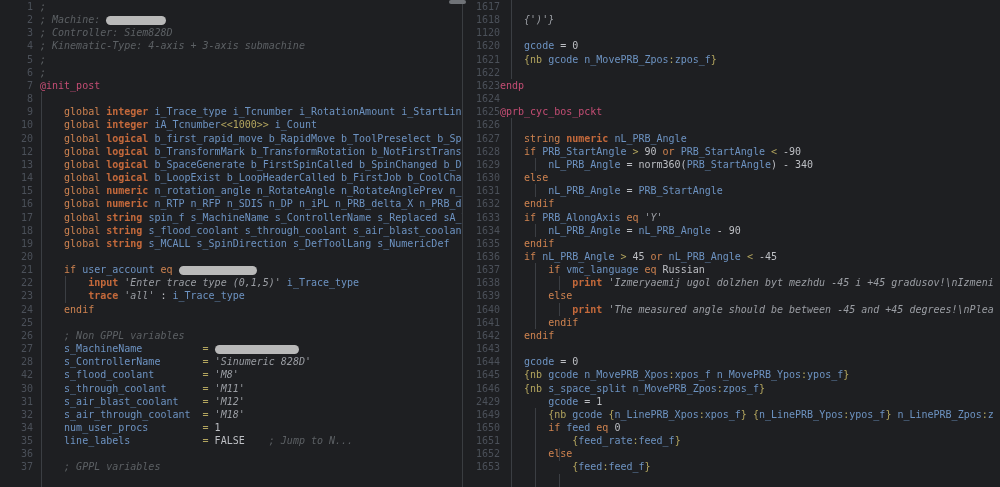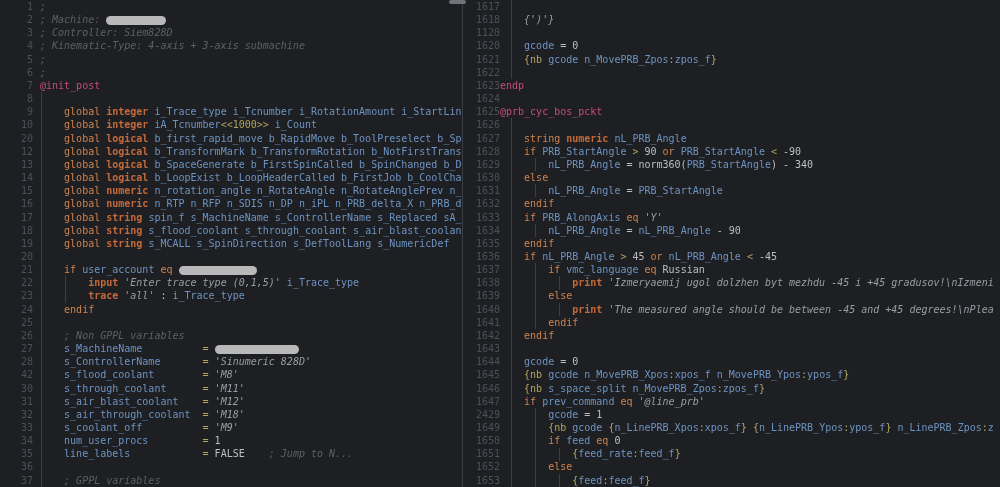--- a/index.html
+++ b/index.html
@@ -62,21 +62,20 @@
       <div class="row"><span class="ln">23</span><span class="code"><span class="sg-t">        trace </span><span class="sg-s">'all' </span><span class="sg-n">: </span><span class="sg-v">i_Trace_type</span></span></div>
       <div class="row"><span class="ln">24</span><span class="code"><span class="sg-k">    endif</span></span></div>
       <div class="row"><span class="ln">25</span><span class="code"></span></div>
       <div class="row"><span class="ln">26</span><span class="code"><span class="sg-c">    ; Non GPPL variables</span></span></div>
       <div class="row"><span class="ln">27</span><span class="code"><span class="sg-v">    s_MachineName</span><span class="sg-n">          </span><span class="sg-b">= </span><span class="redact">              </span></span></div>
       <div class="row"><span class="ln">28</span><span class="code"><span class="sg-v">    s_ControllerName</span><span class="sg-n">       </span><span class="sg-b">= </span><span class="sg-s">'Sinumeric 828D'</span></span></div>
       <div class="row"><span class="ln">42</span><span class="code"><span class="sg-v">    s_flood_coolant</span><span class="sg-n">        </span><span class="sg-b">= </span><span class="sg-s">'M8'</span></span></div>
       <div class="row"><span class="ln">30</span><span class="code"><span class="sg-v">    s_through_coolant</span><span class="sg-n">      </span><span class="sg-b">= </span><span class="sg-s">'M11'</span></span></div>
       <div class="row"><span class="ln">31</span><span class="code"><span class="sg-v">    s_air_blast_coolant</span><span class="sg-n">    </span><span class="sg-b">= </span><span class="sg-s">'M12'</span></span></div>
       <div class="row"><span class="ln">32</span><span class="code"><span class="sg-v">    s_air_through_coolant</span><span class="sg-n">  </span><span class="sg-b">= </span><span class="sg-s">'M18'</span></span></div>
-      <div class="row"><span class="ln">33</span><span class="code"><span class="sg-v">    s_coolant_off</span><span class="sg-n">          </span><span class="sg-b">= </span><span class="sg-s">'M9'</span></span></div>
       <div class="row"><span class="ln">34</span><span class="code"><span class="sg-v">    num_user_procs</span><span class="sg-n">         </span><span class="sg-b">= </span><span class="sg-n">1</span></span></div>
       <div class="row"><span class="ln">35</span><span class="code"><span class="sg-v">    line_labels</span><span class="sg-n">            </span><span class="sg-b">= </span><span class="sg-n">FALSE</span><span class="sg-c">    ; Jump to N...</span></span></div>
       <div class="row"><span class="ln">36</span><span class="code"></span></div>
       <div class="row"><span class="ln">37</span><span class="code"><span class="sg-c">    ; GPPL variables</span></span></div>
       <div class="guide" style="left: 41px; top: 92.1351px; height: 394.865px;"></div>
       <div class="guide" style="left: 65px; top: 276.405px; height: 26.3243px;"></div>
     </div>
   <div id="pane-divider"></div>
   <div id="right-pane" class="pane">
       <div class="row"><span class="ln">1617</span><span class="code"></span></div>
@@ -102,21 +101,20 @@
       <div class="row"><span class="ln">1637</span><span class="code"><span class="sg-k">        if </span><span class="sg-v">vmc_language </span><span class="sg-k">eq </span><span class="sg-n">Russian</span></span></div>
       <div class="row"><span class="ln">1638</span><span class="code"><span class="sg-t">            print </span><span class="sg-s">'Izmeryaemij ugol dolzhen byt mezhdu -45 i +45 gradusov!\nIzmeni</span></span></div>
       <div class="row"><span class="ln">1639</span><span class="code"><span class="sg-k">        else</span></span></div>
       <div class="row"><span class="ln">1640</span><span class="code"><span class="sg-t">            print </span><span class="sg-s">'The measured angle should be between -45 and +45 degrees!\nPlea</span></span></div>
       <div class="row"><span class="ln">1641</span><span class="code"><span class="sg-k">        endif</span></span></div>
       <div class="row"><span class="ln">1642</span><span class="code"><span class="sg-k">    endif</span></span></div>
       <div class="row"><span class="ln">1643</span><span class="code"></span></div>
       <div class="row"><span class="ln">1644</span><span class="code"><span class="sg-v">    gcode </span><span class="sg-n">= 0</span></span></div>
       <div class="row"><span class="ln">1645</span><span class="code"><span class="sg-b">    {nb </span><span class="sg-v">gcode n_MovePRB_Xpos</span><span class="sg-b">:</span><span class="sg-v">xpos_f n_MovePRB_Ypos</span><span class="sg-b">:</span><span class="sg-v">ypos_f</span><span class="sg-b">}</span></span></div>
       <div class="row"><span class="ln">1646</span><span class="code"><span class="sg-b">    {nb </span><span class="sg-v">s_space_split n_MovePRB_Zpos</span><span class="sg-b">:</span><span class="sg-v">zpos_f</span><span class="sg-b">}</span></span></div>
-      <div class="row"><span class="ln">1647</span><span class="code"><span class="sg-k">    if </span><span class="sg-v">prev_command </span><span class="sg-k">eq </span><span class="sg-s">'@line_prb'</span></span></div>
       <div class="row"><span class="ln">2429</span><span class="code"><span class="sg-v">        gcode </span><span class="sg-n">= 1</span></span></div>
       <div class="row"><span class="ln">1649</span><span class="code"><span class="sg-b">        {nb </span><span class="sg-v">gcode </span><span class="sg-b">{</span><span class="sg-v">n_LinePRB_Xpos</span><span class="sg-b">:</span><span class="sg-v">xpos_f</span><span class="sg-b">} {</span><span class="sg-v">n_LinePRB_Ypos</span><span class="sg-b">:</span><span class="sg-v">ypos_f</span><span class="sg-b">} </span><span class="sg-v">n_LinePRB_Zpos</span><span class="sg-b">:</span><span class="sg-v">z</span></span></div>
       <div class="row"><span class="ln">1650</span><span class="code"><span class="sg-k">        if </span><span class="sg-v">feed </span><span class="sg-k">eq </span><span class="sg-n">0</span></span></div>
       <div class="row"><span class="ln">1651</span><span class="code"><span class="sg-b">            {</span><span class="sg-v">feed_rate</span><span class="sg-b">:</span><span class="sg-v">feed_f</span><span class="sg-b">}</span></span></div>
       <div class="row"><span class="ln">1652</span><span class="code"><span class="sg-k">        else</span></span></div>
       <div class="row"><span class="ln">1653</span><span class="code"><span class="sg-b">            {</span><span class="sg-v">feed</span><span class="sg-b">:</span><span class="sg-v">feed_f</span><span class="sg-b">}</span></span></div>
       <div class="guide" style="left: 48px; top: 0px; height: 78.973px;"></div>
       <div class="guide" style="left: 48px; top: 118.459px; height: 368.541px;"></div>
       <div class="guide" style="left: 72px; top: 157.946px; height: 13.1622px;"></div>
       <div class="guide" style="left: 72px; top: 184.27px; height: 13.1622px;"></div>

